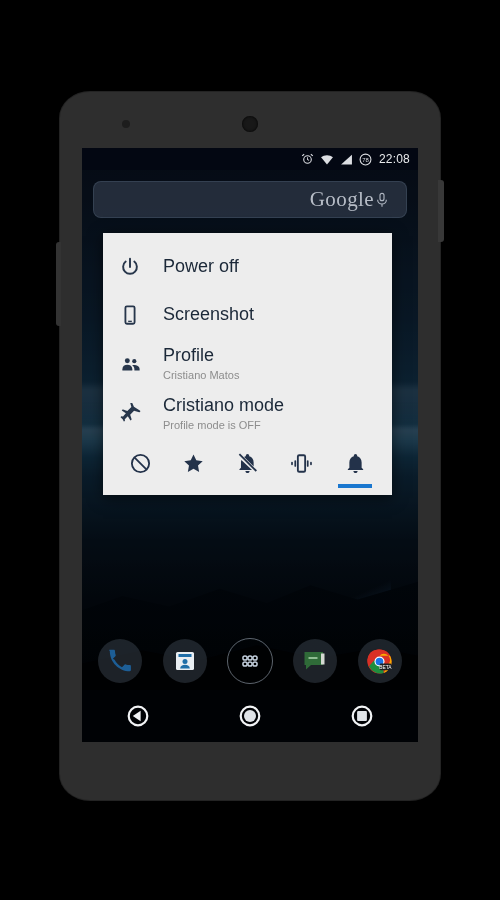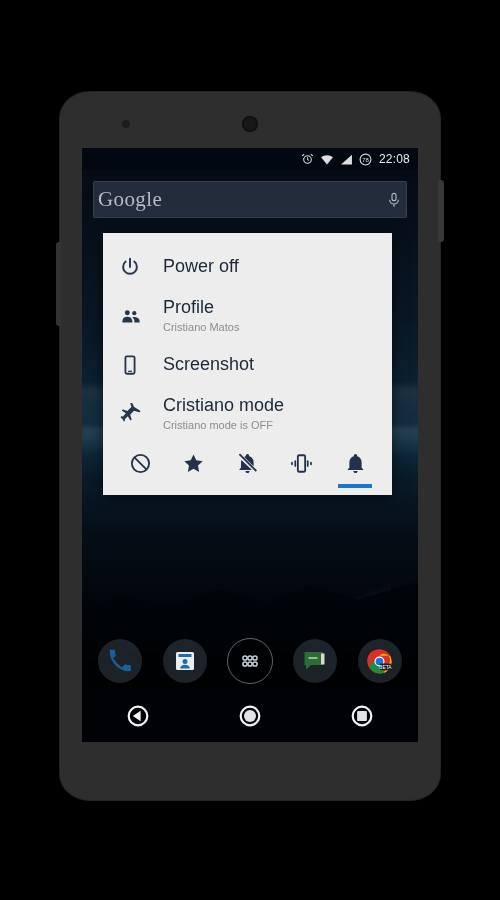--- a/index.html
+++ b/index.html
@@ -70,23 +70,23 @@
     padding-right:8px;box-sizing:border-box;gap:6px;
   }
   .sb-icon{display:block;}
   .sb-time{color:#e9eaec;font-size:12px;letter-spacing:.2px;margin-left:1px;}
 
   
   .searchbar{
     position:absolute;left:11px;top:33px;width:314px;height:37px;
     background:rgba(42,52,68,.80);
     border:1px solid rgba(120,140,165,.22);
-    border-radius:2px;box-sizing:border-box;
-    display:flex;align-items:center;justify-content:space-between;
-    padding:0 4px;
+    border-radius:8px;box-sizing:border-box;
+    display:flex;align-items:center;justify-content:flex-end;
+    padding:0 16px;
   }
   .searchbar .g{
     font-family:"Liberation Serif", serif;font-size:21px;color:#b6bcc6;
     letter-spacing:.4px;
   }
 
   
   .dialog{
     position:absolute;left:21px;top:85px;width:289px;
     background:#ededed;
@@ -195,57 +195,57 @@
               <svg width="22" height="22" viewBox="0 0 24 24" fill="none" stroke="#27364b" stroke-width="2.1" stroke-linecap="round">
                 <path d="M12 3v9"></path>
                 <path d="M7.3 6.1a7.5 7.5 0 109.4 0"></path>
               </svg>
             </span>
             <span class="dlg-txt">
               <span class="dlg-title">Power off</span>
             </span>
           </div>
 
+
+          <div class="dlg-item">
+            <span class="dlg-ico">
+              <svg width="22" height="22" viewBox="0 0 24 24" fill="none" stroke="#27364b" stroke-width="2">
+                <rect x="7" y="2.5" width="10" height="19" rx="1.6"></rect>
+                <rect x="10" y="18.2" width="4" height="1.4" fill="#27364b" stroke="none"></rect>
+              </svg>
+            </span>
+            <span class="dlg-txt">
+              <span class="dlg-title">Screenshot</span>
+            </span>
+          </div>
 
           <div class="dlg-item">
             <span class="dlg-ico">
               <svg width="24" height="22" viewBox="0 0 24 24" fill="#27364b">
                 <circle cx="8" cy="8.4" r="2.7"></circle>
                 <circle cx="15.6" cy="8.9" r="2.3"></circle>
                 <path d="M2.6 17.6c0-3 2.4-4.7 5.4-4.7s5.4 1.7 5.4 4.7v1.4H2.6z"></path>
                 <path d="M13.2 13.3c2.8-.6 8.2-.1 8.2 4.3v1.4h-5.7v-1.4c0-1.8-.9-3.3-2.5-4.3z"></path>
               </svg>
             </span>
             <span class="dlg-txt">
               <span class="dlg-title">Profile</span>
               <span class="dlg-sub">Cristiano Matos</span>
             </span>
           </div>
 
           <div class="dlg-item">
             <span class="dlg-ico">
-              <svg width="22" height="22" viewBox="0 0 24 24" fill="none" stroke="#27364b" stroke-width="2">
-                <rect x="7" y="2.5" width="10" height="19" rx="1.6"></rect>
-                <rect x="10" y="18.2" width="4" height="1.4" fill="#27364b" stroke="none"></rect>
-              </svg>
-            </span>
-            <span class="dlg-txt">
-              <span class="dlg-title">Screenshot</span>
-            </span>
-          </div>
-
-          <div class="dlg-item">
-            <span class="dlg-ico">
               <svg width="24" height="22" viewBox="0 0 24 24" fill="#27364b">
                 <path d="M21.6 8.3c.5.2.7.8.4 1.3-.2.4-.7.6-1.1.4l-5.6-1.6-4.2 4.5 1.5 4.6c.1.4 0 .8-.4 1l-.8.5-2.9-4.6-3.3 3.2.2 2-1.2.7-1.3-2.6L.6 15.6l.7-1.2 2 .2 3.1-3.4-4.5-2.9.5-.8c.2-.3.6-.5 1-.3l4.6 1.5 4.4-4.3-1.5-5.5c-.1-.5.1-1 .5-1.1.5-.2 1 .1 1.2.5l2.6 5.7z"></path>
               </svg>
             </span>
             <span class="dlg-txt">
               <span class="dlg-title">Cristiano mode</span>
-              <span class="dlg-sub">Cristiano mode is OFF</span>
+              <span class="dlg-sub">Profile mode is OFF</span>
             </span>
           </div>
         </div>
 
         <div class="dlg-modes">
 
           <span class="mode">
             <svg width="23" height="23" viewBox="0 0 24 24" fill="none" stroke="#23324a" stroke-width="1.9">
               <circle cx="12" cy="12" r="9"></circle>
               <path d="M5.6 5.6l12.8 12.8"></path>

